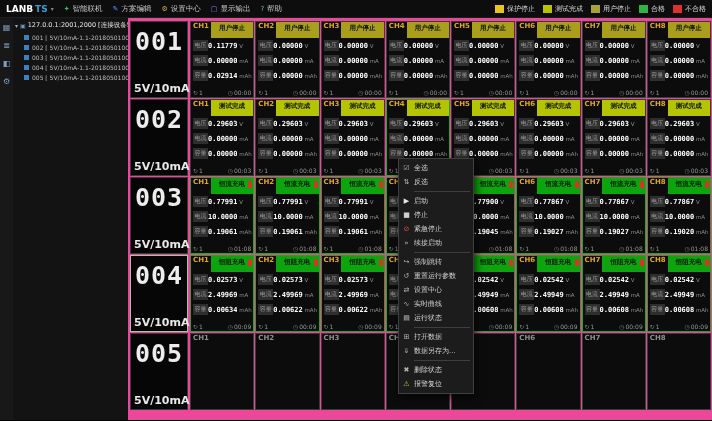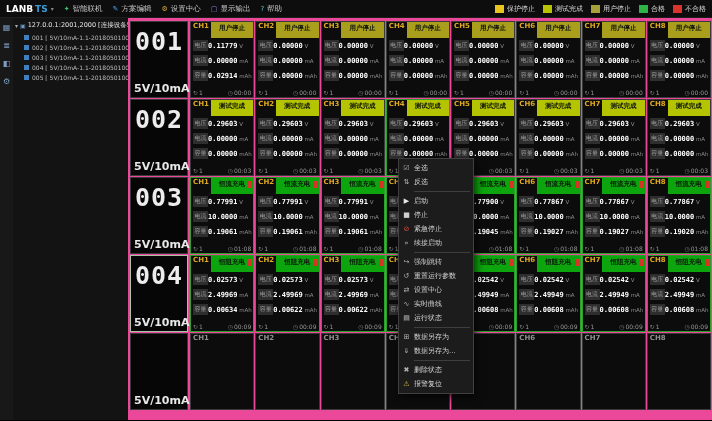--- a/index.html
+++ b/index.html
@@ -1009,20 +1009,21 @@
     </div>
     <div class="cell-footer">
       <span><span class="ficon step-icon">↻</span><span class="step-num">1</span></span>
       <span><span class="ficon clock-icon">◷</span><span class="time-val">00:09</span></span>
     </div>
   </div>
         </div>
   </div>
       <div class="device-row">
     <div class="display">
+      <div class="display-num">005</div>
       <div class="display-spec">5V/10mA</div>
     </div>
     <div class="channels">
           <div class="cell state-empty">
     <div class="cell-header">
       <span class="ch-name">CH1</span>
       <span class="ch-status"></span>
 
     </div>
     <div class="vrow" style="visibility: hidden;">
@@ -1275,21 +1276,21 @@
     <span class="cm-icon">∿</span>
     <span>实时曲线</span>
   </div>
     <div class="cm-item">
     <span class="cm-icon">▤</span>
     <span>运行状态</span>
   </div>
     <div class="menu-sep"></div>
     <div class="cm-item">
     <span class="cm-icon">⊞</span>
-    <span>数据另存为</span>
+    <span>打开数据</span>
   </div>
     <div class="cm-item">
     <span class="cm-icon">⇓</span>
     <span>数据另存为...</span>
   </div>
     <div class="menu-sep"></div>
     <div class="cm-item">
     <span class="cm-icon">✖</span>
     <span>删除状态</span>
   </div>

